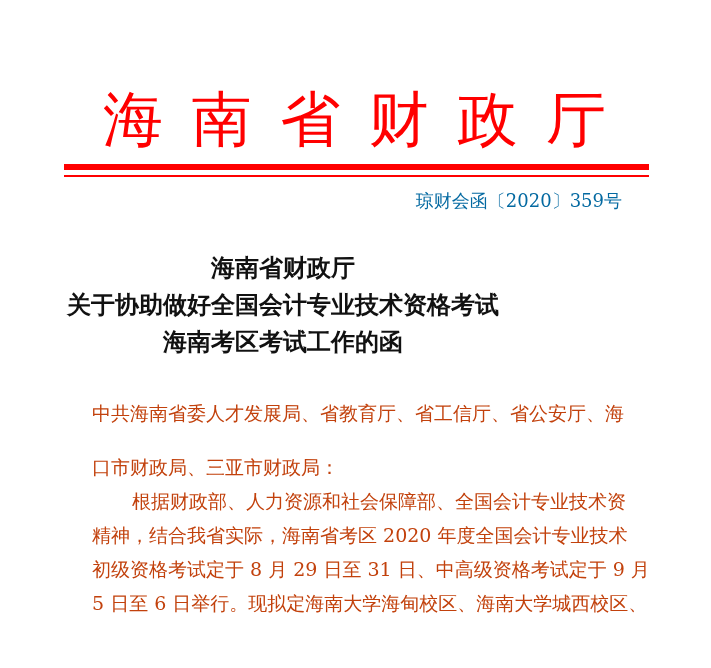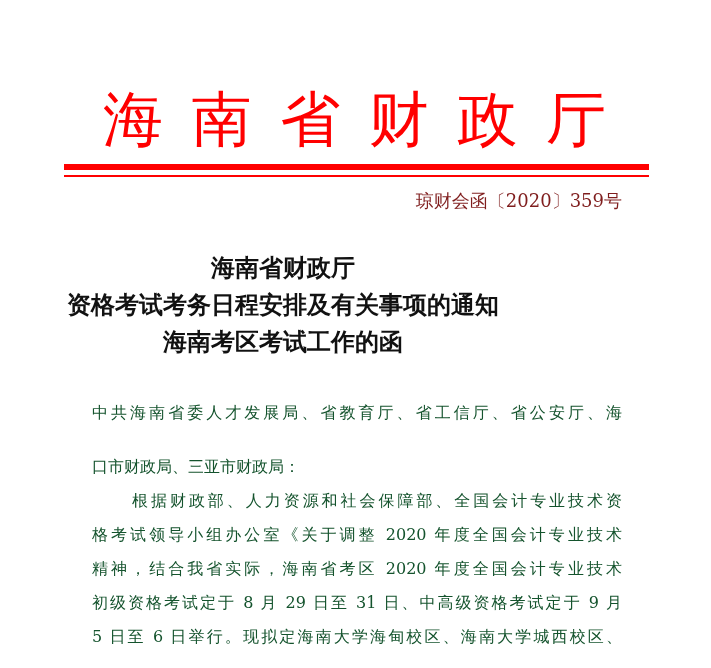--- a/index.html
+++ b/index.html
@@ -1,24 +1,24 @@
 <!DOCTYPE html>
 <html><head>
 <meta charset="utf-8">
 <style>
   html, body { margin: 0; padding: 0; background: #ffffff; }
   body { width: 711px; height: 668px; position: relative; overflow: hidden; font-family: "DejaVu Serif", "Liberation Serif", serif; color: #1a1a1a; }
   .masthead { position: absolute; left: 64px; top: 84px; width: 585px; height: 70px; display: flex; justify-content: space-between; padding: 0 42px 0 38px; box-sizing: border-box; }
   .masthead span { color: #ff0000; font-size: 60px; line-height: 70px; font-family: "DejaVu Serif", serif; font-weight: normal; display: inline-block; width: 62px; text-align: center; }
   .rule-thick { position: absolute; left: 64px; top: 164px; width: 585px; height: 6px; background: #ff0000; }
   .rule-thin { position: absolute; left: 64px; top: 175px; width: 585px; height: 2px; background: #ff0000; }
-  .docno { position: absolute; right: 89px; top: 188px; font-size: 18px; line-height: 26px; color: #7f1d1d; }
+  .docno { position: absolute; right: 89px; top: 188px; font-size: 18px; line-height: 26px; color: #0369a1; }
   .title { position: absolute; left: 0; width: 566px; top: 250px; text-align: center; font-family: "DejaVu Sans", sans-serif; font-weight: bold; font-size: 24px; line-height: 37px; color: #111; }
   .title div { white-space: nowrap; }
-  .body { position: absolute; left: 92px; top: 396px; width: 530px; font-size: 16px; line-height: 34px; color: #14532d; }
+  .body { position: absolute; left: 92px; top: 396px; width: 530px; font-size: 19px; line-height: 34px; color: #c2410c; }
   .line { white-space: nowrap; text-align: justify; text-align-last: justify; height: 34px; }
   .line.short { text-align-last: left; margin-top: 20px; }
   .line.indent { padding-left: 40px; }
 </style>
 </head>
 <body>
 
 <div class="masthead">
   <span>海</span>
   <span>南</span>
@@ -28,25 +28,24 @@
   <span>厅</span>
 </div>
 
 <div class="rule-thick"></div>
 <div class="rule-thin"></div>
 
 <div class="docno">琼财会函〔2020〕359号</div>
 
 <div class="title">
   <div>海南省财政厅</div>
-  <div>资格考试考务日程安排及有关事项的通知</div>
+  <div>关于协助做好全国会计专业技术资格考试</div>
   <div>海南考区考试工作的函</div>
 </div>
 
 <div class="body">
   <div class="line">中共海南省委人才发展局、省教育厅、省工信厅、省公安厅、海</div>
   <div class="line short">口市财政局、三亚市财政局：</div>
   <div class="line indent">根据财政部、人力资源和社会保障部、全国会计专业技术资</div>
-  <div class="line">格考试领导小组办公室《关于调整 2020 年度全国会计专业技术</div>
   <div class="line">精神，结合我省实际，海南省考区 2020 年度全国会计专业技术</div>
   <div class="line">初级资格考试定于 8 月 29 日至 31 日、中高级资格考试定于 9 月</div>
   <div class="line">5 日至 6 日举行。现拟定海南大学海甸校区、海南大学城西校区、</div>
 </div>
 
 </body></html>

